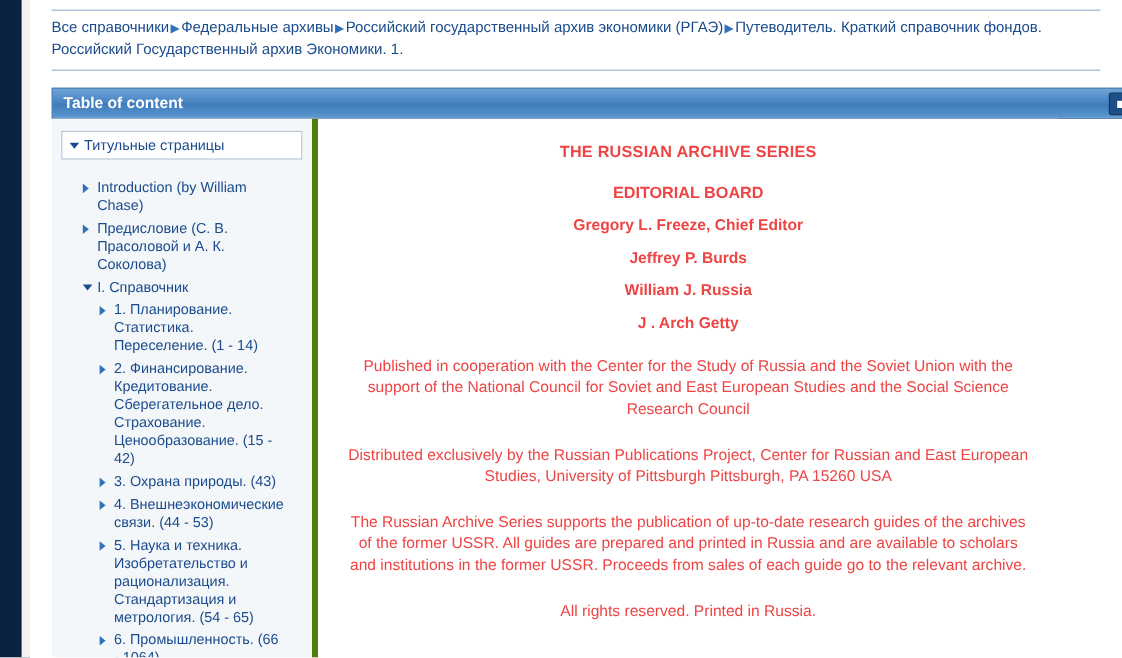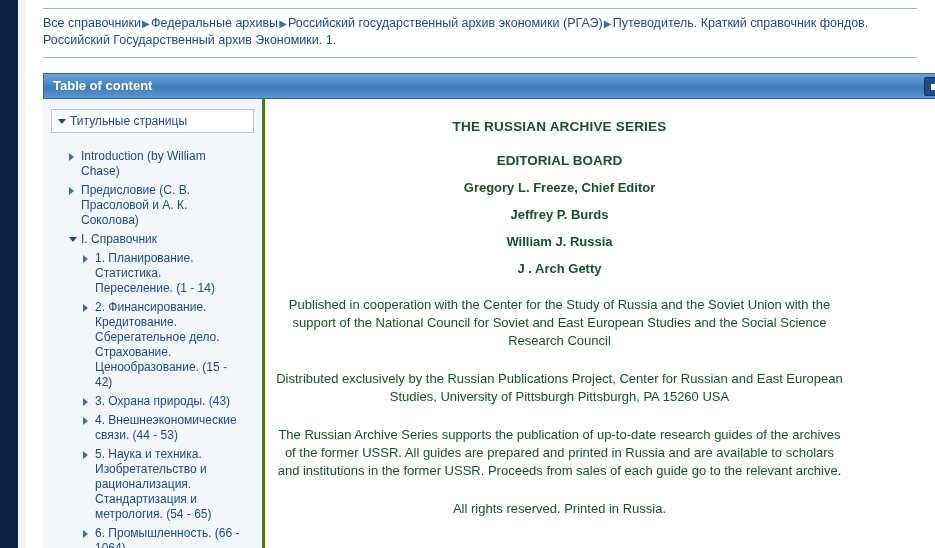--- a/index.html
+++ b/index.html
@@ -128,21 +128,21 @@
     background: #ffffff;
   }
   
   .sidebar {
     position: absolute;
     left: 0;
     top: 0;
     width: 222px;
     height: 449px;
     background: #f4f7fa;
-    border-right: 3px solid #4d7c0f;
+    border-right: 5px solid #4d7c0f;
     box-sizing: border-box;
     overflow: hidden;
     font-size: 12px;
   }
   .toc-head-box {
     margin: 10px 8px 6px 8px;
     background: #ffffff;
     border: 1px solid #b9c7d6;
     padding: 4px 6px;
     font-size: 12px;
@@ -189,29 +189,29 @@
     border-right: 4px solid transparent;
     border-top: 5px solid #1a4b8c;
   }
   ul.toc li.level2 {
     margin-left: 14px;
   }
   ul.toc li .lbl { text-decoration: none; }
   
   .doc {
     position: absolute;
-    left: 208px;
+    left: 222px;
     top: 0;
     width: 617px;
     height: 449px;
     overflow: hidden;
     padding: 0 22px;
     box-sizing: border-box;
     font-size: 13px;
-    color: #14532d;
+    color: #ef4444;
   }
   .doc .t-center { text-align: center; }
   .doc .title {
     font-weight: bold;
     font-size: 13.5px;
     margin-top: 20px;
     letter-spacing: 0.2px;
   }
   .doc .subtitle {
     font-weight: bold;

